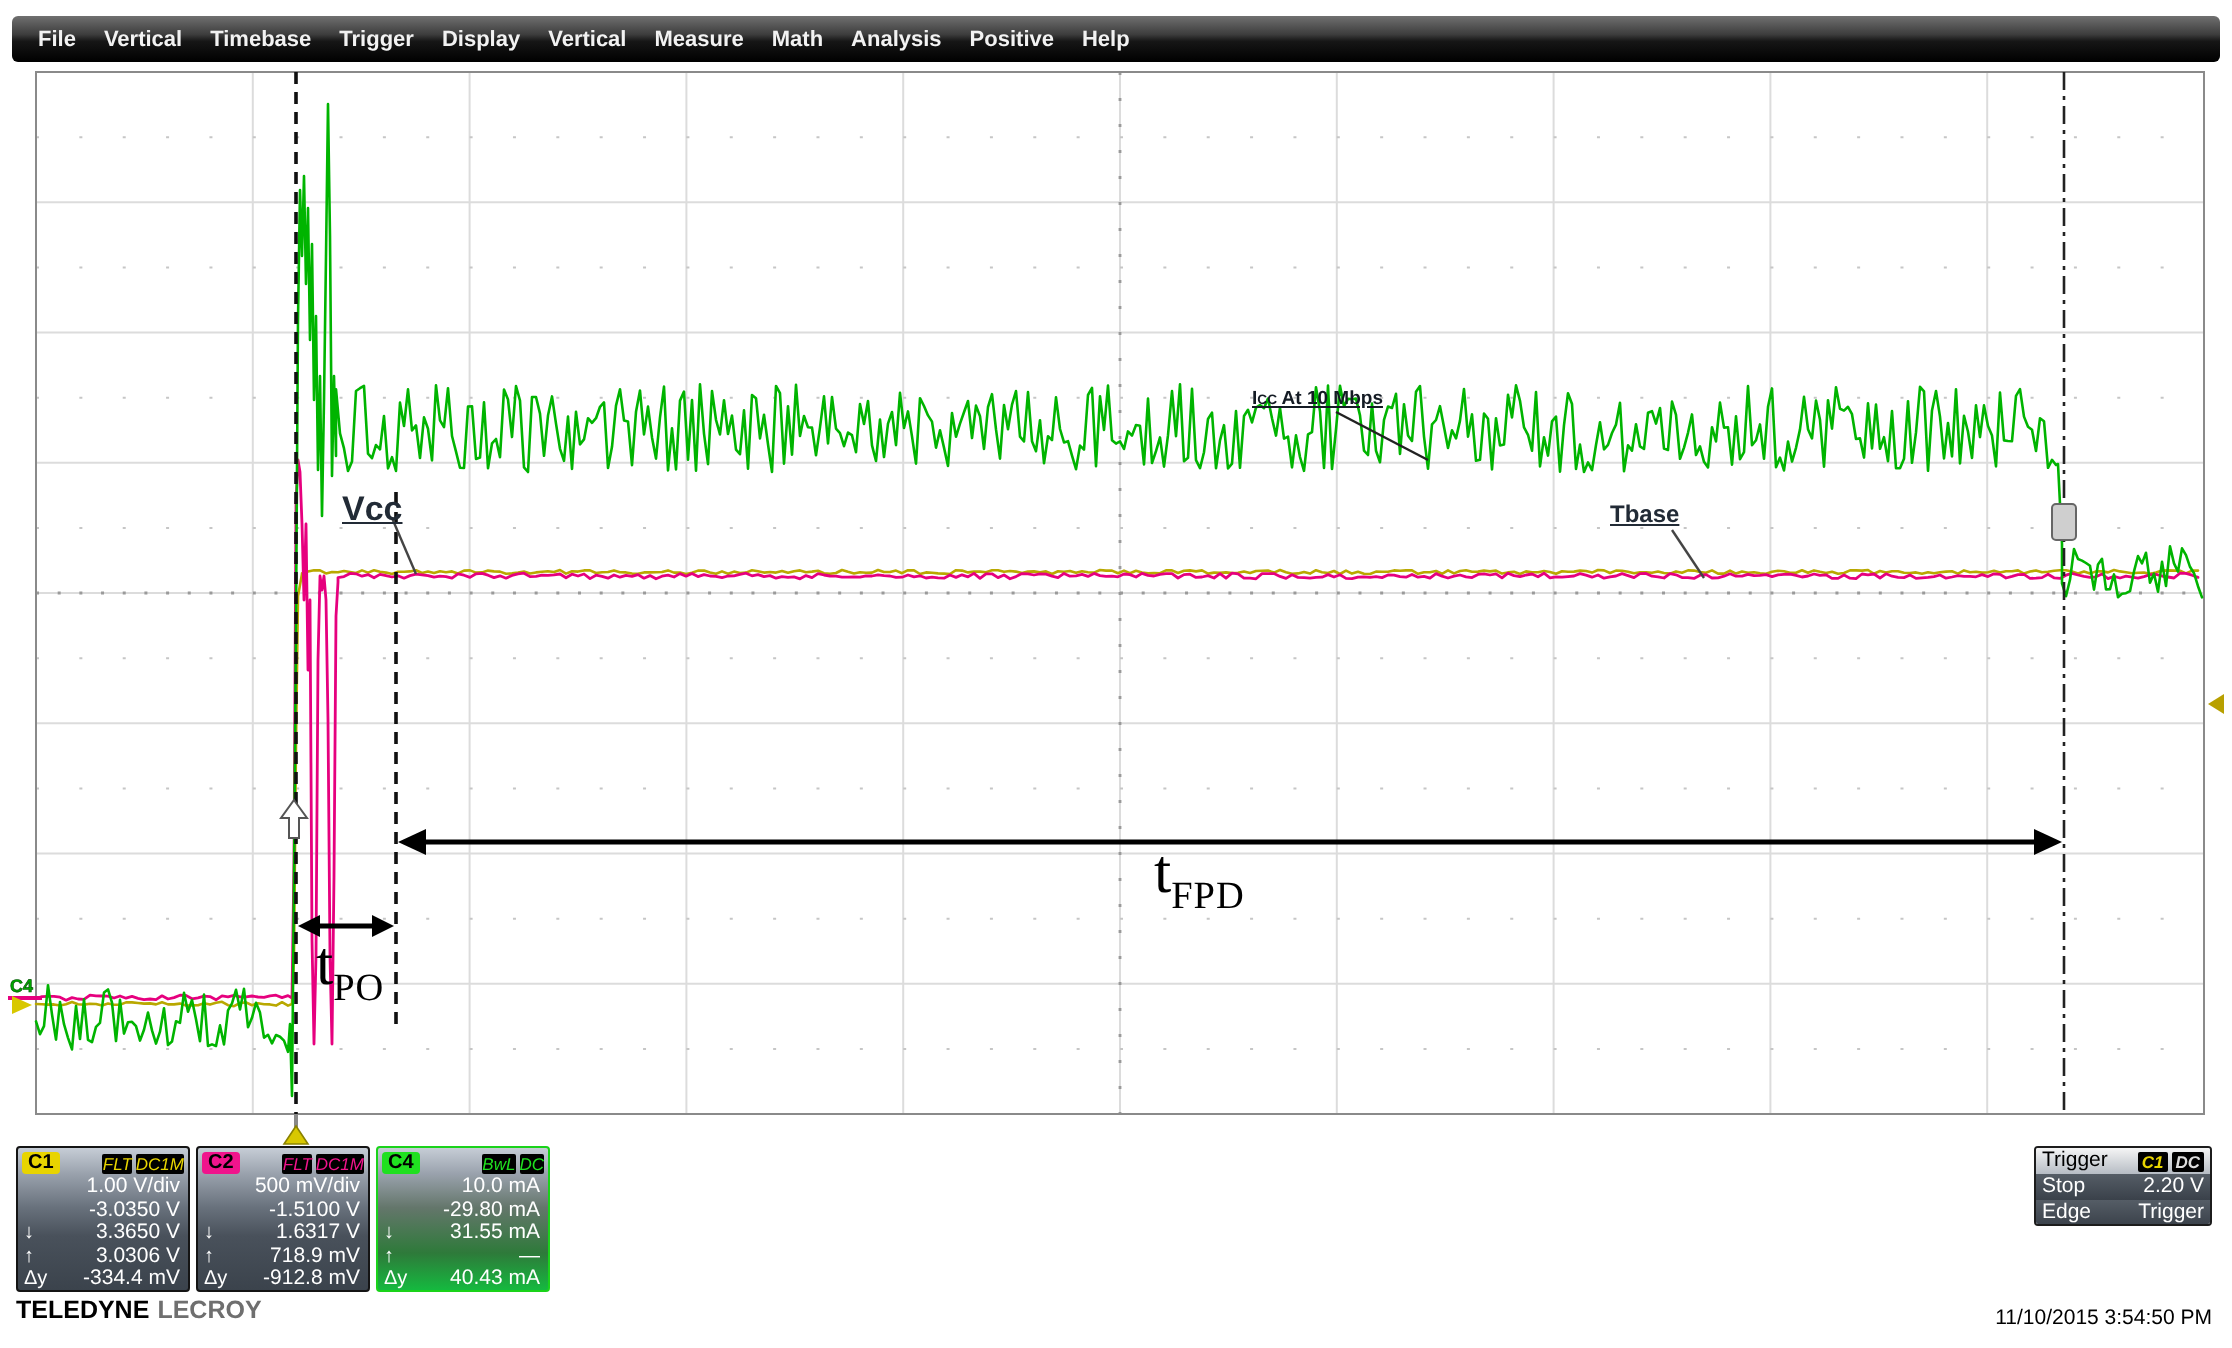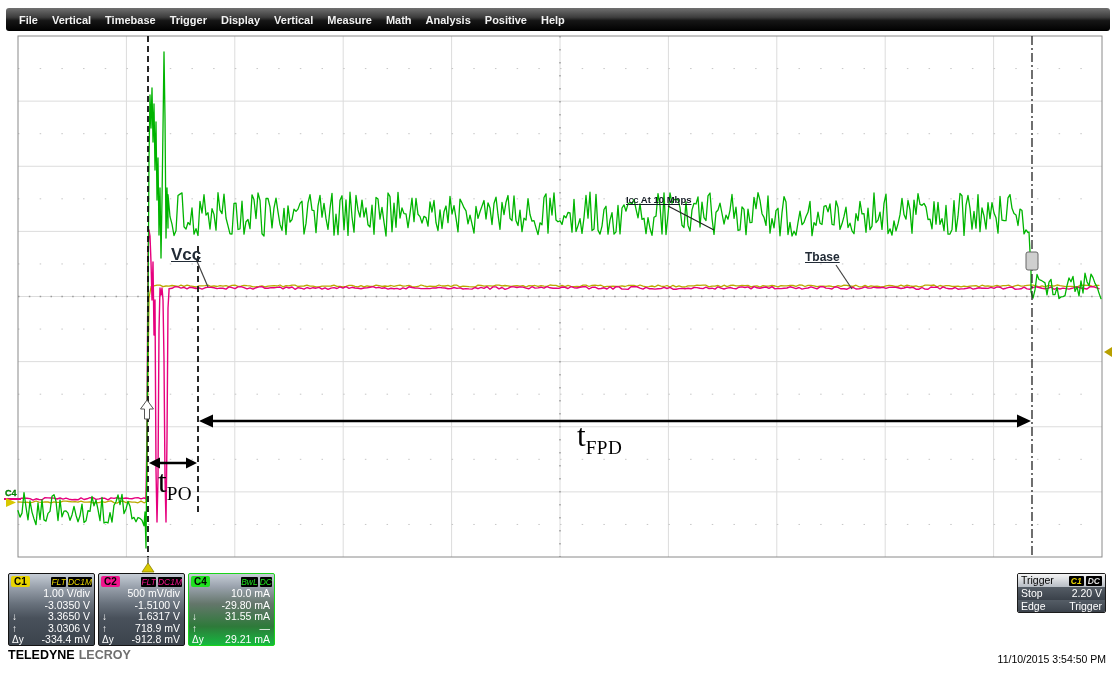--- a/index.html
+++ b/index.html
@@ -232,21 +232,21 @@
     <div class="chrow">
         <span class="g">↓</span>
         <span class="v">31.55 mA</span>
       </div>
     <div class="chrow">
         <span class="g">↑</span>
         <span class="v">—</span>
       </div>
     <div class="chrow">
         <span class="g">Δy</span>
-        <span class="v">29.21 mA</span>
+        <span class="v">40.43 mA</span>
       </div>
   </div>
 
 
   <div class="infobox" style="left:1017px;width:89px">
     <div class="ib-head">
       <span>Trigger</span>
       <span class="tb-badges">
         <span class="tb-badge" style="color:var(--c1)">C1</span>
         <span class="tb-badge" style="color:#ddd">DC</span>

